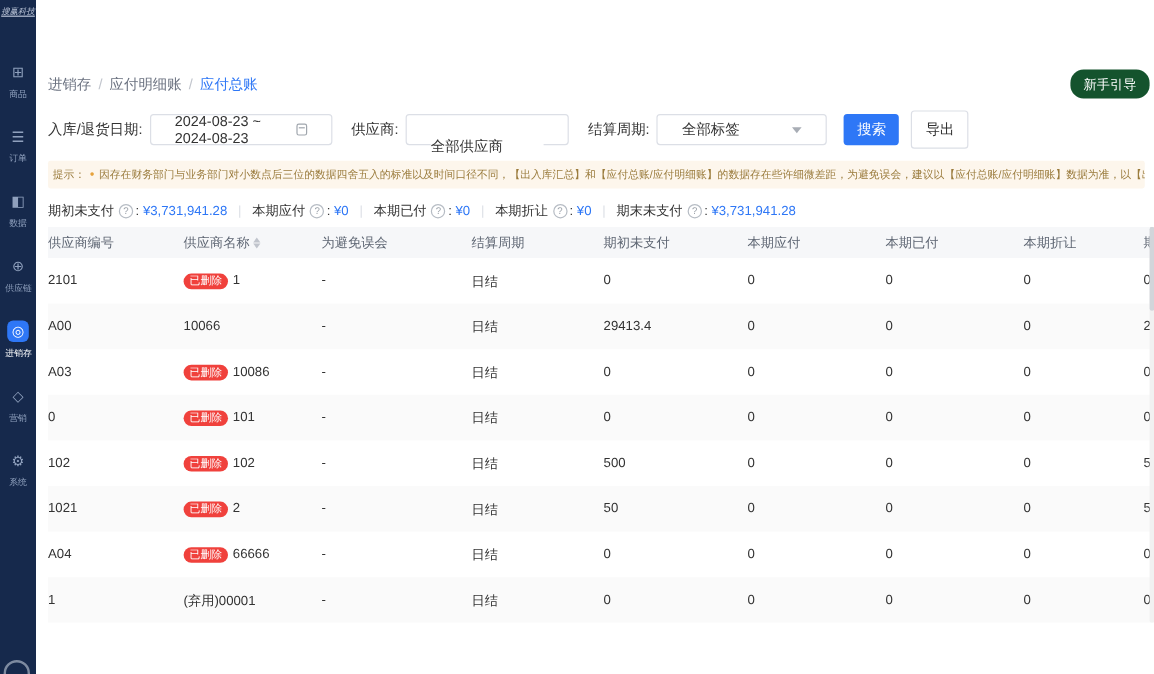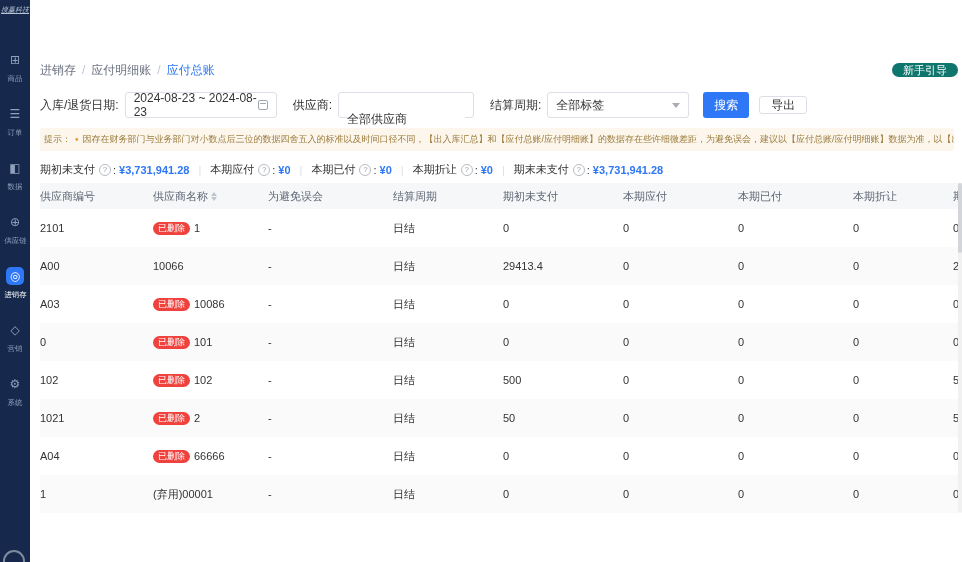--- a/index.html
+++ b/index.html
@@ -26,43 +26,43 @@
 
   .topbar { margin-top:58px; display:flex; justify-content:space-between; align-items:center; padding-right:4px; height:24px; }
   .breadcrumb { font-size:12px; color:#6b7280; display:flex; align-items:center; }
   .crumb { cursor:pointer; }
   .crumb.active { color:#2e77f6; }
   .crumb-sep { margin:0 6px; color:#c0c4cc; }
   .top-right { display:flex; align-items:center; gap:8px; }
   .search-box { width:168px; height:22px; border:1px solid #dcdfe6; border-radius:4px; display:flex; align-items:center; padding:0 7px; background:#fff; }
   .search-box input { border:none; outline:none; flex:1; font-size:11px; color:#333; min-width:0; }
   .search-box input::placeholder { color:#b9bfc7; }
-  .guide-btn { height:14px; background:#0f766e; color:#fff; border:none; border-radius:11px; font-size:11px; padding:0 11px; cursor:pointer; }
+  .guide-btn { height:24px; background:#14532d; color:#fff; border:none; border-radius:11px; font-size:11px; padding:0 11px; cursor:pointer; }
 
   .filters { margin-top:10px; display:flex; align-items:center; font-size:12px; color:#333; }
   .flabel { margin-right:6px; white-space:nowrap; }
   .inputbox { height:26px; border:1px solid #dcdfe6; border-radius:3px; display:flex; align-items:center;
-    padding:0 8px; font-size:12px; color:#333; background:#fff; }
+    padding:0 20px; font-size:12px; color:#333; background:#fff; }
   .date-input { width:152px; justify-content:space-between; margin-right:16px; cursor:pointer; }
   .supplier-wrap { width:136px; margin-right:16px; }
   .supplier-wrap input { border:none; outline:none; width:100%; font-size:12px; color:#333;margin-top:28px; }
   .period-select { width:142px; justify-content:space-between; cursor:pointer; }
   .caret { width:0; height:0; border-left:4px solid transparent; border-right:4px solid transparent; border-top:5px solid #a8adb5; }
   .cal { position:relative; width:11px; height:10px; border:1px solid #a0a6ad; border-radius:2px; }
   .cal::before { content:""; position:absolute; left:1px; right:1px; top:2px; border-top:1px solid #a0a6ad; }
   .btn-primary { height:26px; background:#2e77f6; color:#fff; border:none; border-radius:3px; font-size:12px; padding:0 11px; margin-left:14px; cursor:pointer; }
-  .btn-default { height:18px; background:#fff; color:#333; border:1px solid #dcdfe6; border-radius:3px; font-size:12px; padding:0 11px; margin-left:10px; cursor:pointer; }
+  .btn-default { height:32px; background:#fff; color:#333; border:1px solid #dcdfe6; border-radius:3px; font-size:12px; padding:0 11px; margin-left:10px; cursor:pointer; }
 
   .notice { margin-top:10px; margin-right:8px; background:#fdf6ec; color:#9a7b3c; font-size:9px;
     padding:5px 4px; border-radius:2px; display:flex; align-items:center; gap:4px; white-space:nowrap; overflow:hidden; }
   .notice .dot { color:#e6a23c; font-weight:bold; font-size:10px; }
 
   .summary { margin-top:11px; display:flex; align-items:center; font-size:11px; color:#333; }
   .sum-item { display:flex; align-items:center; }
-  .sum-value { color:#2e77f6; margin-left:3px;font-weight:bold; }
+  .sum-value { color:#2e77f6; margin-left:3px; }
   .sum-div { color:#dcdfe6; margin:0 9px; }
   .help { width:12px; height:12px; border:1px solid #b6bcc4; border-radius:50%; color:#9aa0a8; font-size:8px;
     display:inline-flex; align-items:center; justify-content:center; margin:0 2px 0 4px; cursor:pointer; }
 
   
   .table { margin-top:6px; overflow:hidden; width:922px; position:relative; }
   .grid { display:grid; grid-template-columns:113px 115px 125px 110px 120px 115px 115px 100px 120px; width:1033px; }
   .thead { background:#f6f7f9; height:26px; align-items:center; color:#5e6673; font-size:11px; }
   .th { display:flex; align-items:center; }
   .trow { height:38px; align-items:center; font-size:11px; color:#333; }

